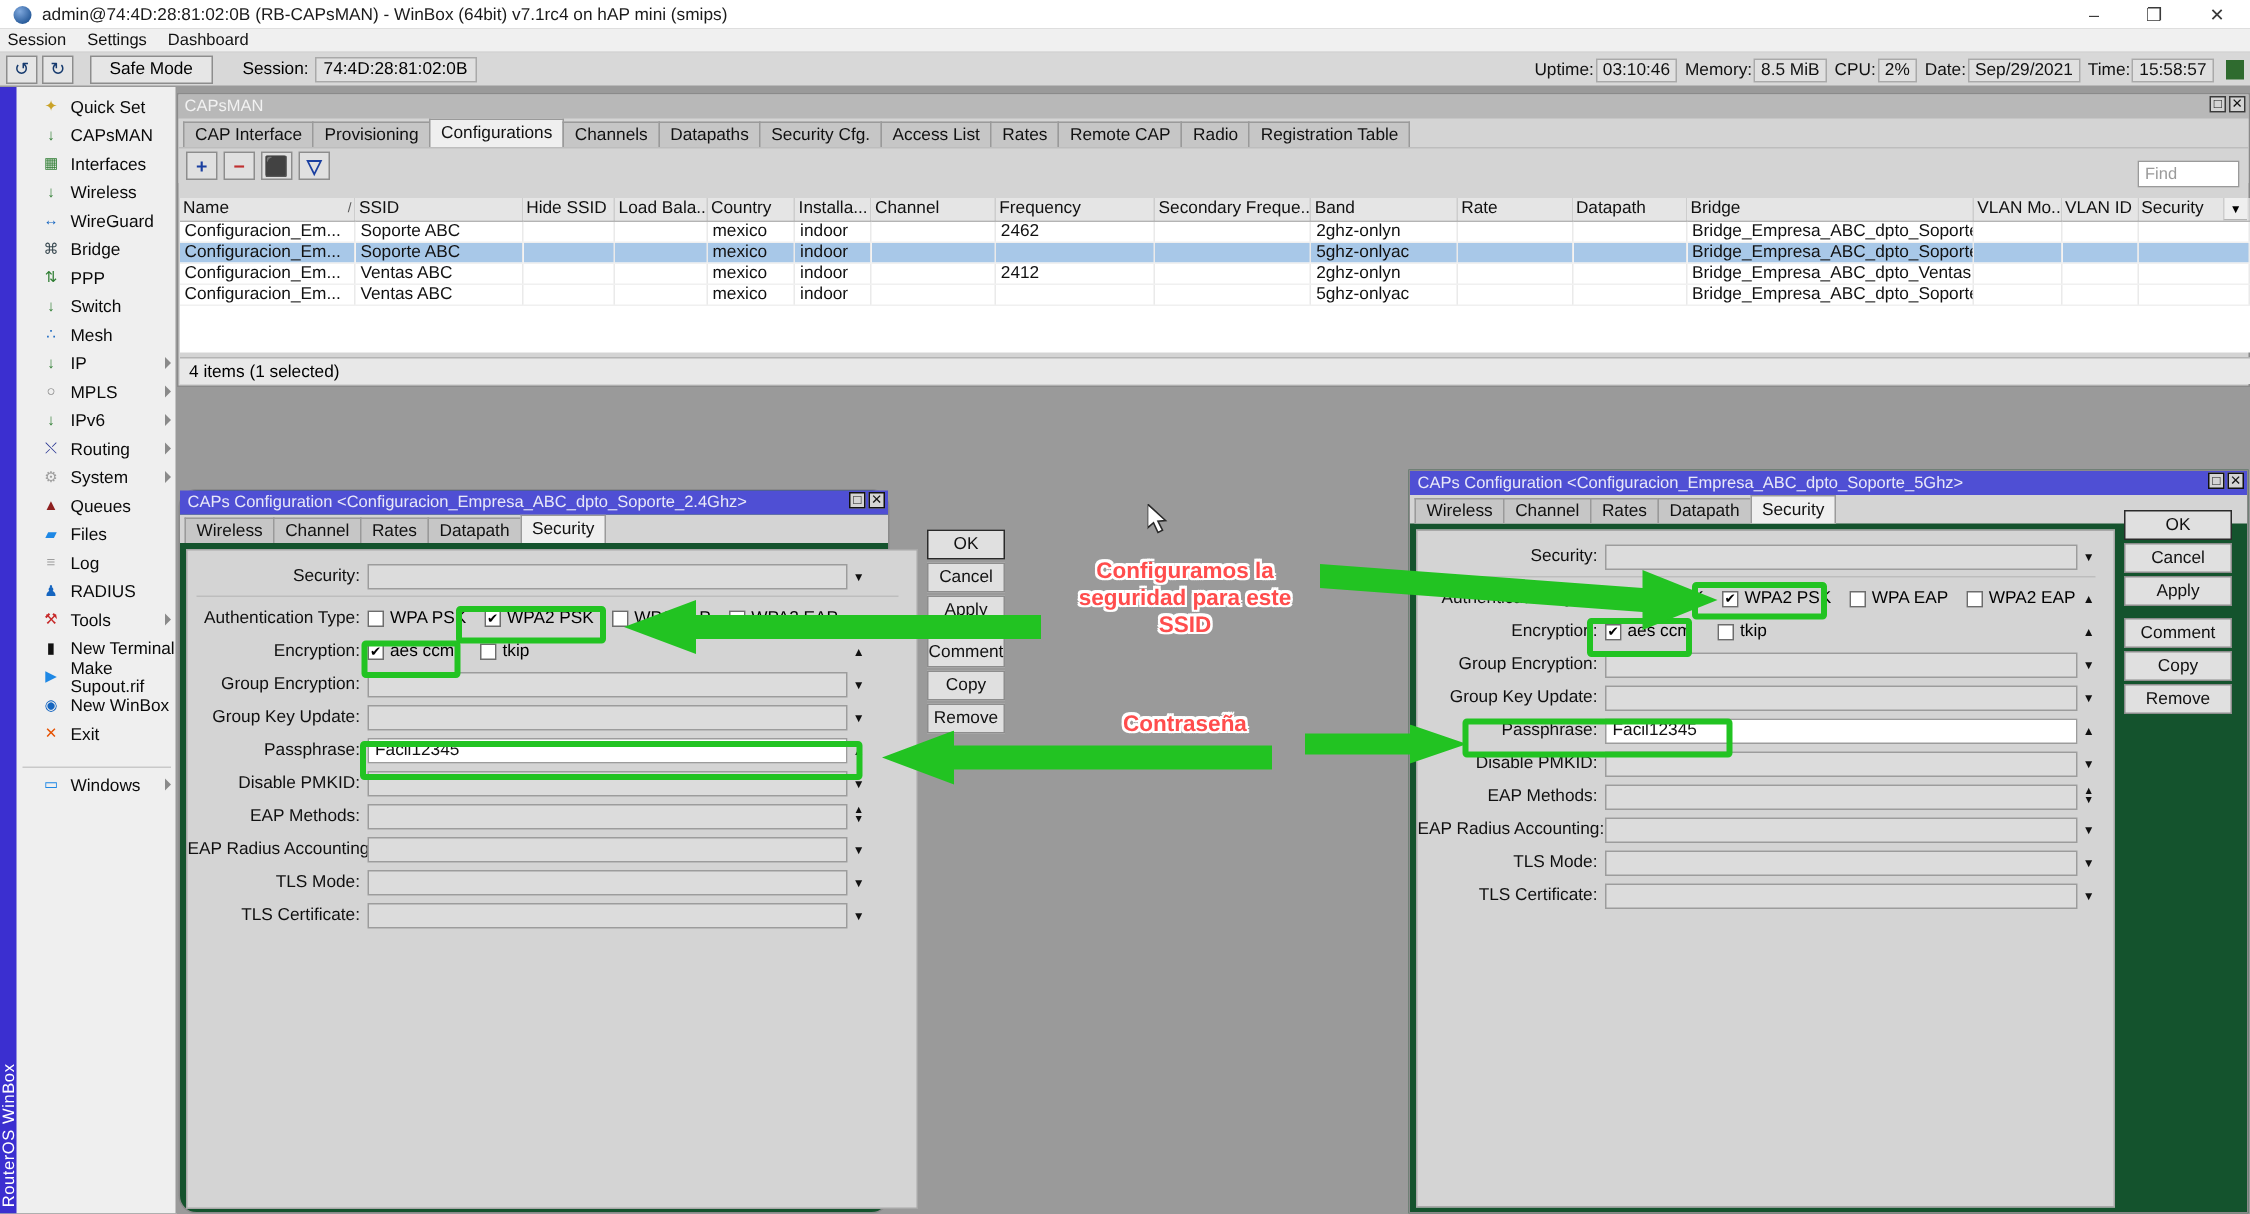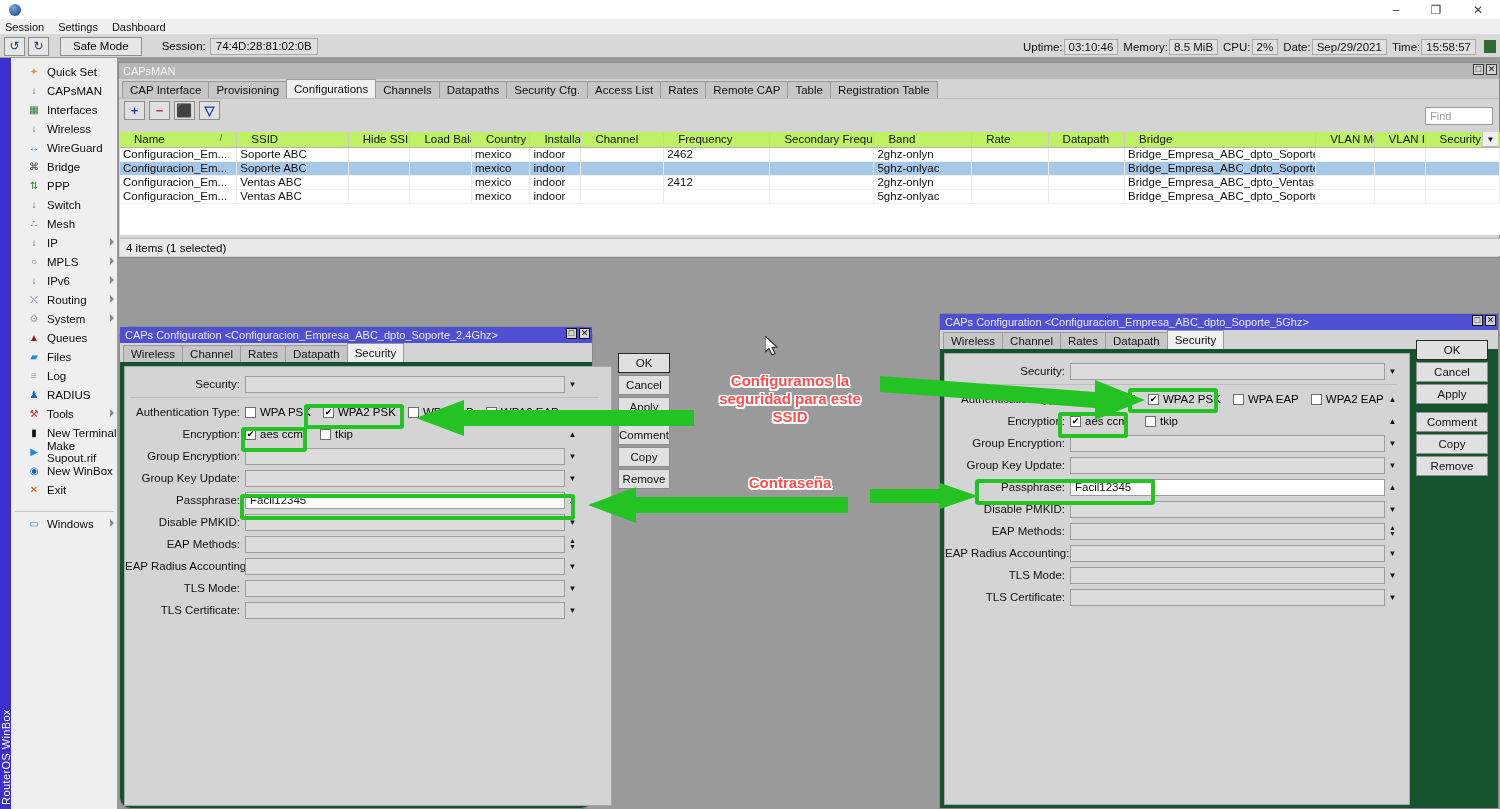--- a/index.html
+++ b/index.html
@@ -138,22 +138,22 @@
   }
   #find-box{
     position:absolute; right:6px; top:44px; width:68px;height:18px;
     background:#fff; border:1px solid #9a9a9a; font-size:11px; color:#9a9a9a;
     display:flex; align-items:center; padding-left:4px;
   }
   
   #tblwrap{ position:absolute; left:1px; top:69px; width:1380px; height:103px; background:#fff; }
   table.grid{ border-collapse:collapse; width:100%; table-layout:fixed; font-size:11.5px; }
   table.grid th{
-    background:#bef264; border-right:1px solid #cdcdcd; border-bottom:1px solid #b4b4b4;
-    text-align:left; font-weight:normal; height:15px; padding:0 14px; color:#111;
+    background:#e5e5e5; border-right:1px solid #cdcdcd; border-bottom:1px solid #b4b4b4;
+    text-align:left; font-weight:normal; height:15px; padding:0 2px; color:#111;
     overflow:hidden; white-space:nowrap;
   }
   table.grid td{
     border-right:1px solid #eaeaea; border-bottom:1px solid #f0f0f0;
     height:14px; padding:0 3px; color:#111; overflow:hidden; white-space:nowrap;
   }
   table.grid tr.sel td{ background:#a8c8e8; }
   .sort-caret{ float:right; color:#555; font-size:9px; }
   #hdr-drop{
     position:absolute; right:1px; top:69px; width:16px; height:15px;
@@ -229,20 +229,21 @@
     white-space:pre-line;
   }
   .arrow-svg{ position:absolute; pointer-events:none; }
   #cursor{ position:absolute; pointer-events:none; }
 </style>
 </head>
 <body>
 
 <div id="titlebar">
   <div class="app-ico"></div>
+  <div class="title-text">admin@74:4D:28:81:02:0B (RB-CAPsMAN) - WinBox (64bit) v7.1rc4 on hAP mini (smips)</div>
   <div id="win-ctrls">
     <div>–</div>
     <div>❐</div>
     <div>✕</div>
   </div>
 </div>
 
 <div id="menubar">
   <span>Session</span>
   <span>Settings</span>
@@ -395,21 +396,21 @@
   <div class="tabrow" id="capsman-tabs">
       <div class="tab">CAP Interface</div>
       <div class="tab">Provisioning</div>
       <div class="tab active">Configurations</div>
       <div class="tab">Channels</div>
       <div class="tab">Datapaths</div>
       <div class="tab">Security Cfg.</div>
       <div class="tab">Access List</div>
       <div class="tab">Rates</div>
       <div class="tab">Remote CAP</div>
-      <div class="tab">Table</div>
+      <div class="tab">Radio</div>
       <div class="tab">Registration Table</div>
     </div>
   <div id="capsman-iconbar">
       <div class="ib" style="color: rgb(26, 63, 160);">+</div>
       <div class="ib" style="color: rgb(192, 48, 48);">−</div>
       <div class="ib" style="color: rgb(214, 192, 32);">⬛</div>
       <div class="ib" style="color: rgb(26, 63, 160);">▽</div>
     </div>
   <div id="find-box">Find</div>
   <div id="tblwrap">

